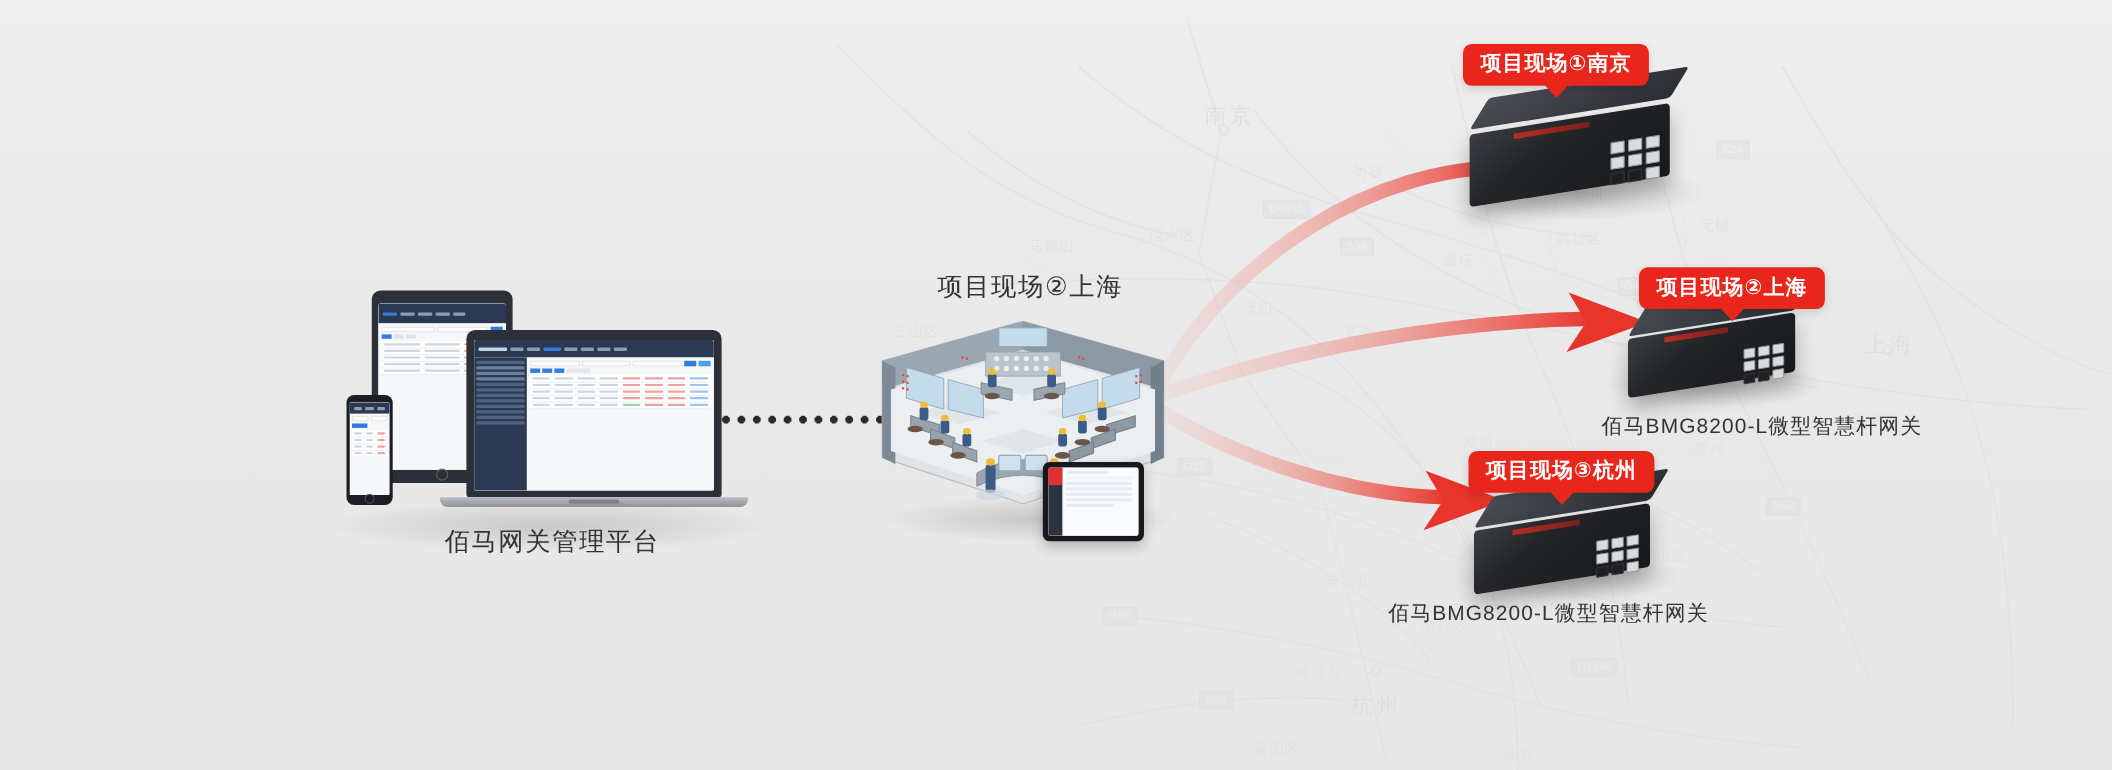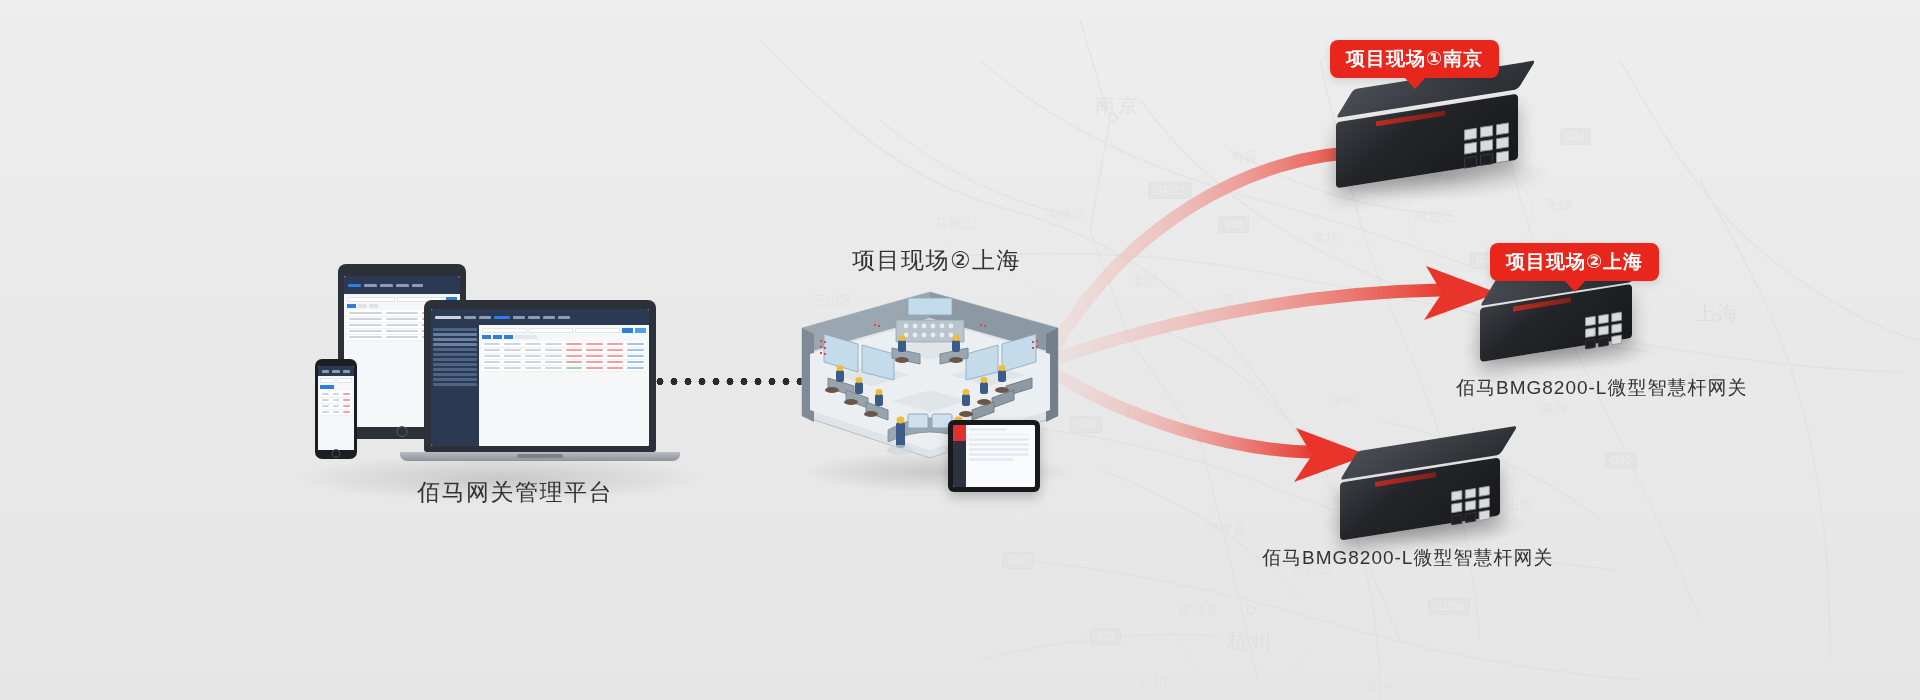--- a/index.html
+++ b/index.html
@@ -52,21 +52,21 @@
   #banner-main { left:295px; top:167px; }
   #label-site1 { left:1330px; top:40px; }
   #label-site2 { left:1490px; top:243px; }
   #label-site3 { left:1335px; top:410px; }
 
   
   .caption{
     position:absolute; color:#333; font-size:23px; letter-spacing:1.5px;
     white-space:nowrap; font-weight:400;
   }
-  #cap-platform { left:417px; top:477px; }
+  #cap-platform { left:404px; top:477px; }
   #cap-center   { left:852px; top:245px; }
   #cap-dev2     { left:1456px; top:375px; font-size:19px; letter-spacing:1px;}
   #cap-dev3     { left:1262px; top:545px; font-size:19px; letter-spacing:1px;}
 
   
   #cluster { position:absolute; left:290px; top:255px; width:400px; height:230px; }
 
   .shadow-ellipse{
     position:absolute; border-radius:50%;
     background:radial-gradient(ellipse at center, rgba(120,120,120,.28) 0%, rgba(150,150,150,.10) 55%, rgba(0,0,0,0) 72%);
@@ -848,20 +848,21 @@
         <i class="sfp"></i>
         <i></i>
     </div>
   </div>
 
 
   <div class="banner small" id="label-site1">项目现场①南京</div>
 
   <div class="banner small" id="label-site2">项目现场②上海</div>
 
+  <div class="banner small" id="label-site3">项目现场③杭州</div>
 
   <div class="caption" id="cap-platform">佰马网关管理平台</div>
 
   <div class="caption" id="cap-center">项目现场②上海</div>
 
   <div class="caption" id="cap-dev2">佰马BMG8200-L微型智慧杆网关</div>
 
   <div class="caption" id="cap-dev3">佰马BMG8200-L微型智慧杆网关</div>
 
 </div>

